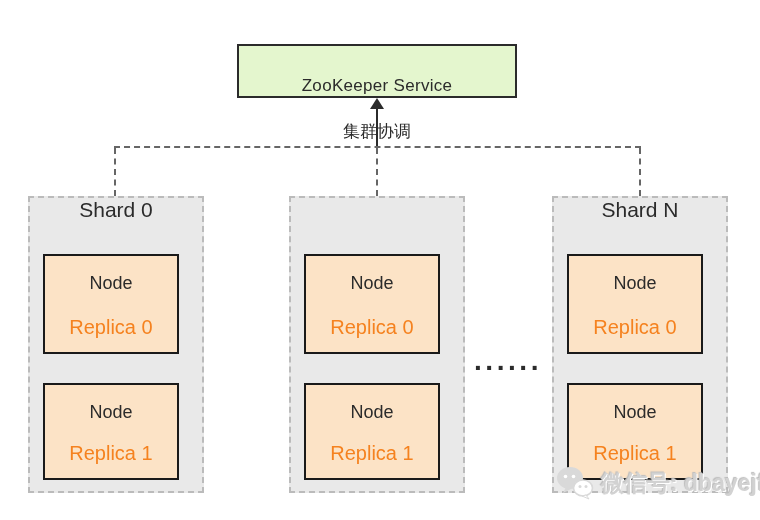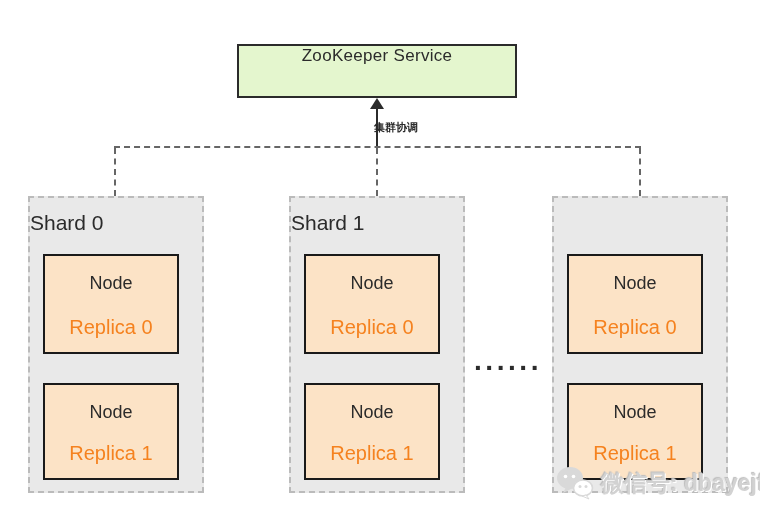--- a/index.html
+++ b/index.html
@@ -14,21 +14,21 @@
     overflow: hidden;
   }
 
   
   .zk-box {
     position: absolute;
     left: 237px; top: 44px;
     width: 280px; height: 54px;
     background: var(--zk-fill, #e4f6ce);
     border: 2px solid var(--ink, #2b2b2b);
-    display: flex; align-items: flex-start; justify-content: center;
+    display: flex; align-items: flex-end; justify-content: center;
   }
   .zk-box span {
     font-size: 17px;
     color: var(--ink, #1a1a1a);
     letter-spacing: 0.3px;
   }
 
   
   .h-dash {
     position: absolute;
@@ -55,42 +55,41 @@
   .arrow-head {
     position: absolute;
     left: 370px; top: 98px;
     width: 0; height: 0;
     border-left: 7px solid transparent;
     border-right: 7px solid transparent;
     border-bottom: 11px solid var(--ink, #2b2b2b);
   }
   .conn-label {
     position: absolute;
-    left: 396px; top: 120px;
+    left: 377px; top: 120px;
     transform: translateX(-50%);
-    font-size: 11px;
-    font-weight: bold;
+    font-size: 17px;
+    font-weight: normal;
     color: var(--ink, #222222);
     white-space: nowrap;
   }
 
   
   .shard {
     position: absolute;
     top: 196px;
     width: 176px; height: 297px;
     background: var(--card-fill, #e9e9e9);
     border: 2px dashed var(--card-border, #bbbbbb);
   }
   .shard.s0 { left: 28px; }
   .shard.s1 { left: 289px; }
   .shard.s2 { left: 552px; }
   .shard-title {
-    margin-top: 13px;
-    text-align: left;
+    text-align: center;
     font-size: 21px;
     color: var(--ink, #1a1a1a);
   }
   .node-box {
     position: absolute;
     left: 13px; width: 136px;
     background: var(--node-fill, #fce3c6);
     border: 2px solid var(--node-border, #1a1a1a);
     display: flex; flex-direction: column;
     align-items: center; justify-content: space-between;
@@ -158,32 +157,32 @@
       <span class="node-name">Node</span>
       <span class="replica-name">Replica 0</span>
     </div>
     <div class="node-box nb1">
       <span class="node-name">Node</span>
       <span class="replica-name">Replica 1</span>
     </div>
   </div>
 
   <div class="shard s1">
-    <div class="shard-title">Shard 1</div>
     <div class="node-box nb0">
       <span class="node-name">Node</span>
       <span class="replica-name">Replica 0</span>
     </div>
     <div class="node-box nb1">
       <span class="node-name">Node</span>
       <span class="replica-name">Replica 1</span>
     </div>
   </div>
 
   <div class="shard s2">
+    <div class="shard-title">Shard N</div>
     <div class="node-box nb0">
       <span class="node-name">Node</span>
       <span class="replica-name">Replica 0</span>
     </div>
     <div class="node-box nb1">
       <span class="node-name">Node</span>
       <span class="replica-name">Replica 1</span>
     </div>
   </div>
 

